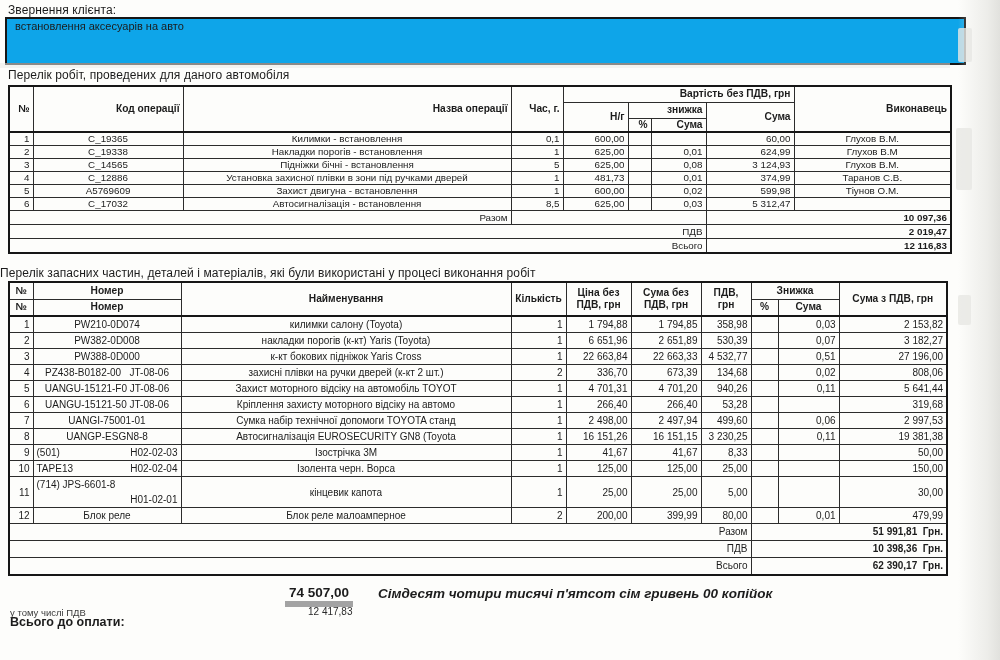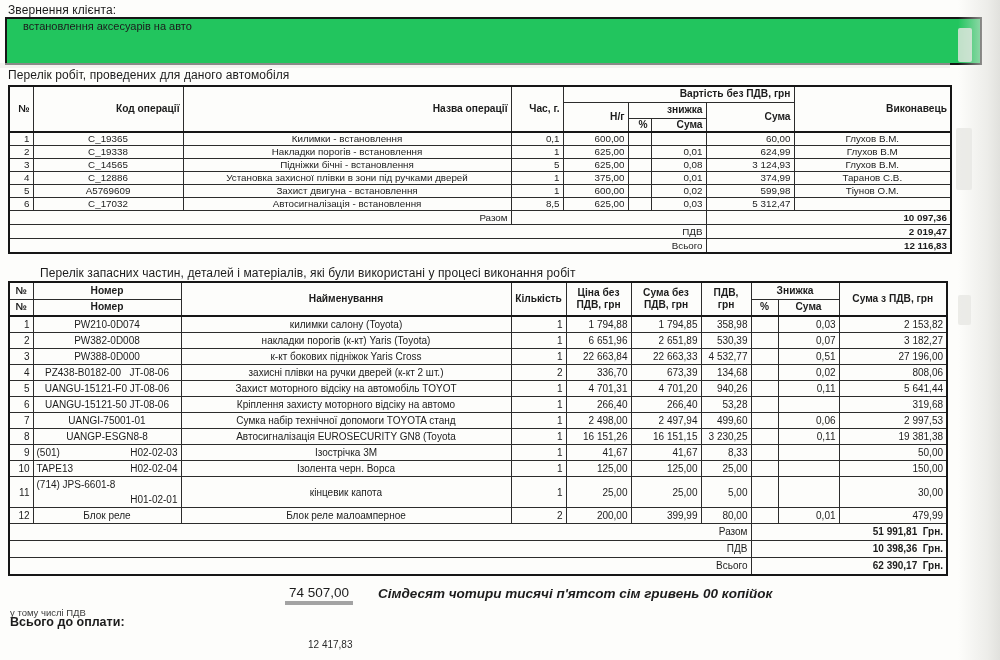--- a/index.html
+++ b/index.html
@@ -10,22 +10,22 @@
     color:#1c1c1c;
   }
   .abs{position:absolute;}
 
   
   .sec-title{font-weight:400;font-size:12px;letter-spacing:.1px;}
 
   
   .request-box{
     left:5px;top:17px;width:941px;height:42px;
-    border:2px solid #161616;background:#22c55e;
-    font-size:11px;padding:1px 16px;
+    border:2px solid #161616;background:#0ea5e9;
+    font-size:11px;padding:1px 8px;
   }
   .scan-band{left:0;top:63px;width:950px;height:5px;background:#ebebe8;opacity:.55;}
 
   
   table{border-collapse:collapse;table-layout:fixed;}
   td,th{border:1px solid #2c2c2c;padding:0 3px;overflow:hidden;white-space:nowrap;font-weight:400;}
   th{font-weight:700;white-space:normal;text-align:center;vertical-align:middle;line-height:1.15;}
   .works{left:8px;top:85px;width:942px;font-size:9.8px;}
   .works th{font-size:10.2px;text-align:right;}
   .works thead tr{height:16px;}
@@ -43,24 +43,24 @@
   .r{text-align:right;}
   .l{text-align:center;}
   .numcell{white-space:pre;}
   .nleft{float:left;}
   .nright{float:right;margin-left:35px;}
   td.tot-label{text-align:right;font-weight:400;}
   td.tot-val{text-align:right;font-weight:700;}
 
   
   .pay-label{left:10px;top:587px;font-size:12.5px;font-weight:700;margin-top:28px;}
-  .pay-value{left:285px;top:585px;font-size:13.5px;font-weight:400;border-bottom:4px solid #a3a3a3;padding:0 4px 1px 4px;}
+  .pay-value{left:285px;top:585px;font-size:13.5px;font-weight:700;border-bottom:6px solid #a3a3a3;padding:0 4px 1px 4px;}
   .pay-words{left:378px;top:586px;font-size:13.5px;font-weight:700;font-style:italic;}
   .vat-label{left:10px;top:607px;font-size:9.5px;color:#3a3a3a;}
-  .vat-value{left:308px;top:639px;font-size:10px;color:#2a2a2a;}
+  .vat-value{left:308px;top:606px;font-size:10px;color:#2a2a2a;}
 
   
   .scan-edge{right:0;top:0;width:42px;height:660px;
     background:linear-gradient(to right, rgba(235,235,232,0) 0%, rgba(230,230,226,.7) 70%, rgba(222,222,218,.9) 100%);}
   .smudge{background:#e7e7e3;border-radius:2px;opacity:.8;}
 </style>
 </head>
 <body>
 
 <div class="abs sec-title" style="left:8px;top:3px;">Звернення клієнта:</div>
@@ -134,21 +134,21 @@
         <td class="c"></td>
         <td class="r">0,08</td>
         <td class="r">3 124,93</td>
         <td class="l">Глухов В.М.</td>
       </tr>
       <tr>
         <td class="r">4</td>
         <td class="l">C_12886</td>
         <td class="l">Установка захисної плівки в зони під ручками дверей</td>
         <td class="r">1</td>
-        <td class="r">375,00</td>
+        <td class="r">481,73</td>
         <td class="c"></td>
         <td class="r">0,01</td>
         <td class="r">374,99</td>
         <td class="l">Таранов С.В.</td>
       </tr>
       <tr>
         <td class="r">5</td>
         <td class="l">A5769609</td>
         <td class="l">Захист двигуна - встановлення</td>
         <td class="r">1</td>
@@ -180,21 +180,21 @@
       <td colspan="7" class="tot tot-label">ПДВ</td>
       <td colspan="2" class="tot tot-val">2 019,47</td>
     </tr>
     <tr>
       <td colspan="7" class="tot tot-label">Всього</td>
       <td colspan="2" class="tot tot-val">12 116,83</td>
     </tr>
   </tbody>
 </table>
 
-<div class="abs sec-title" style="left:18px;top:266px;padding-left:22px;">Перелік запасних частин, деталей і матеріалів, які були використані у процесі виконання робіт</div>
+<div class="abs sec-title" style="left:0;top:266px;">Перелік запасних частин, деталей і матеріалів, які були використані у процесі виконання робіт</div>
 
 <table class="abs parts">
   <colgroup>
     <col style="width:24px">
       <col style="width:148px">
       <col style="width:330px">
     <col style="width:55px">
       <col style="width:65px">
       <col style="width:70px">
     <col style="width:50px">

